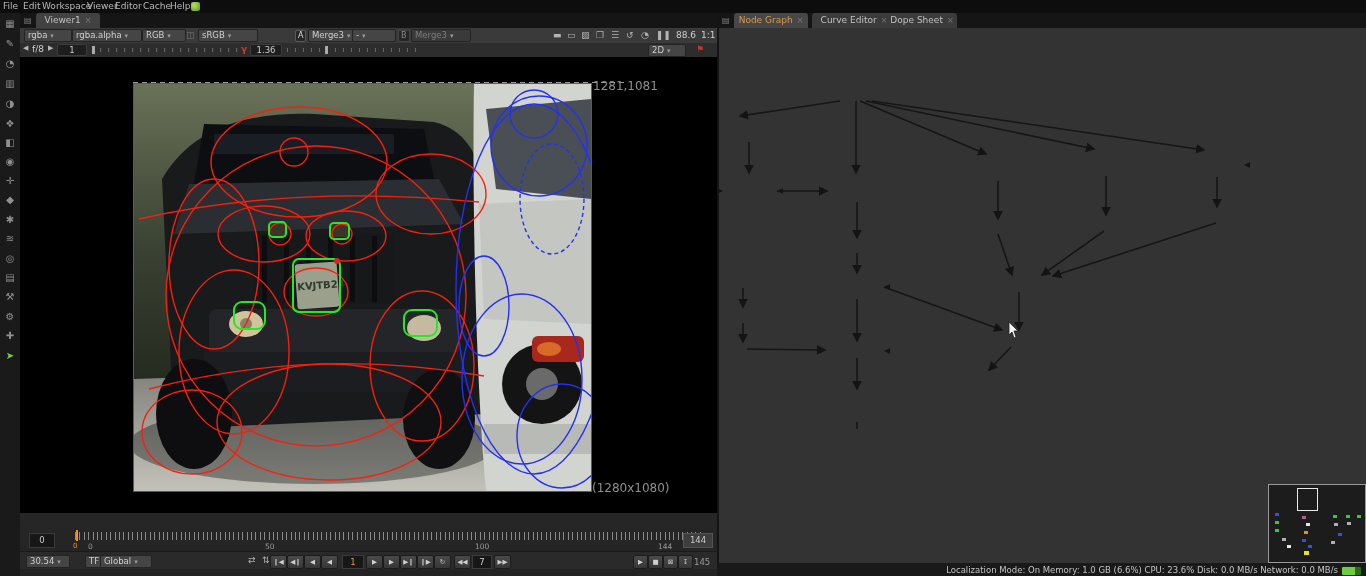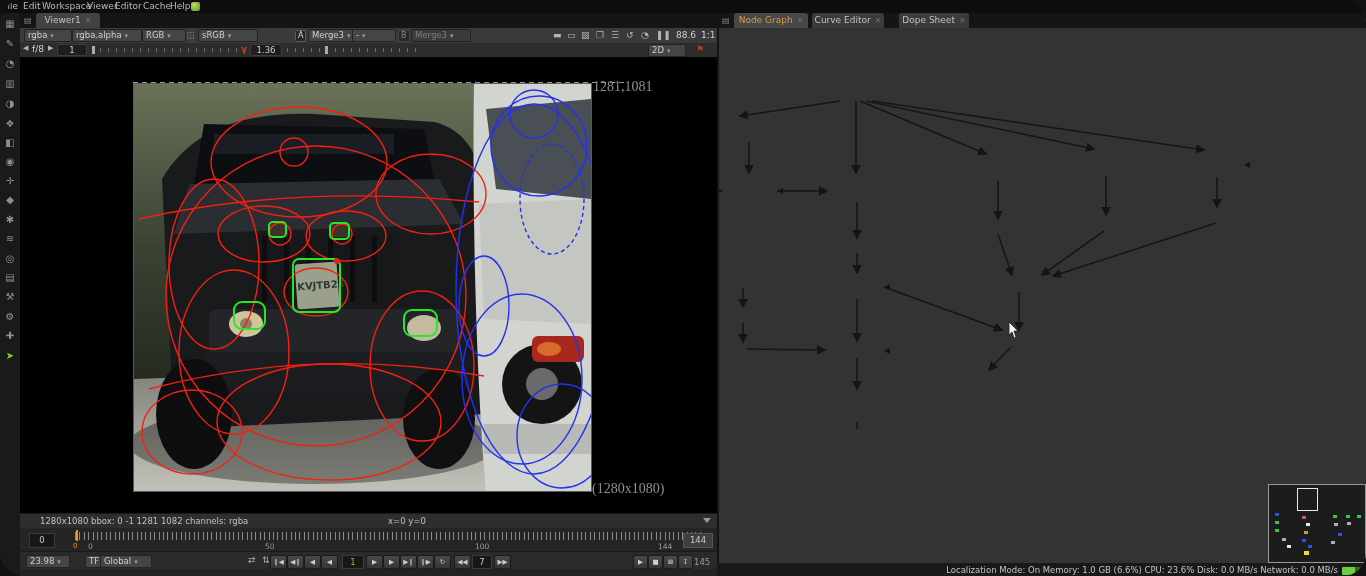--- a/index.html
+++ b/index.html
@@ -1,17 +1,17 @@
 <!DOCTYPE html>
 <html><head>
 <meta charset="utf-8">
 <style>
   html,body{margin:0;padding:0;background:#111;}
   #app{position:relative;width:1366px;height:576px;background:#1b1b1b;overflow:hidden;
-       font-family:"DejaVu Sans","Liberation Sans",sans-serif;font-size:9px;color:#c8c8c8;border-radius:23px;}
+       font-family:"DejaVu Sans","Liberation Sans",sans-serif;font-size:9px;color:#c8c8c8;}
   .abs{position:absolute;}
   
   .menubar{position:absolute;left:0;top:0;width:1366px;height:13px;background:#0d0d0d;}
   .menuitem{position:absolute;top:1px;font-size:9px;color:#b8b8b8;}
   .appicon{position:absolute;top:2px;width:9px;height:9px;border-radius:2px;background:radial-gradient(circle at 35% 35%,#b8e060,#5f9420);}
   
   .lefttools{position:absolute;left:0;top:13px;width:20px;height:563px;background:#1a1a1a;border-right:1px solid #101010;}
   .tool{position:absolute;left:1px;width:18px;height:16px;text-align:center;font-size:10px;line-height:16px;color:#909090;}
   .tool.green{color:#7bd22a;}
   
@@ -28,21 +28,21 @@
   .dd.dim{color:#7e7e7e;background:#3a3a3a;}
   .abox{position:absolute;height:10px;background:#262626;border:1px solid #5a5a5a;border-radius:2px;font-size:8px;line-height:10px;padding:0 2px;color:#ddd;}
   .vicon{position:absolute;font-size:9px;color:#b5b5b5;}
   .numfield{position:absolute;background:#1e1e1e;border:1px solid #3d3d3d;border-radius:2px;color:#ccc;font-size:8.5px;text-align:center;}
   .slider{position:absolute;height:4px;background-image:repeating-linear-gradient(90deg,#6a6a6a 0 1px,transparent 1px 8px);}
   .slider .knob{position:absolute;left:0;top:-2px;width:3px;height:8px;background:#aaa;}
   .canvas{position:absolute;left:20px;top:57px;width:697px;height:456px;background:#000;}
   .vimage{position:absolute;left:113px;top:26px;width:457px;height:407px;border:1px solid #5a5a5a;}
   .dashline{position:absolute;left:113px;top:25px;width:492px;height:1px;
             background-image:repeating-linear-gradient(90deg,#9a9a9a 0 5px,transparent 5px 9px);}
-  .imglabel{position:absolute;font-size:14px;color:#8f8f8f;white-space:nowrap;font-family:Liberation Serif, serif;}
+  .imglabel{position:absolute;font-size:12px;color:#8f8f8f;white-space:nowrap;}
   .statusrow{position:absolute;left:20px;top:513px;width:697px;height:15px;background:#2e2e2e;border-top:1px solid #1c1c1c;font-size:8.5px;line-height:15px;color:#c2c2c2;}
   
   .ruler{position:absolute;left:20px;top:528px;width:697px;height:23px;background:#252525;}
   .framebox{position:absolute;background:#171717;border:1px solid #3a3a3a;color:#c9c9c9;font-size:8.5px;text-align:center;}
   .ticks{position:absolute;left:55px;top:4px;width:628px;height:8px;
          background-image:repeating-linear-gradient(90deg,#8a8a8a 0 1px,transparent 1px 4.4px);}
   .ticknum{position:absolute;top:14px;font-size:7.5px;color:#9a9a9a;}
   .playhead{position:absolute;left:56px;top:2px;width:2px;height:11px;background:#f09030;}
   .phnum{position:absolute;left:53px;top:14px;font-size:7px;color:#f09030;}
   .transport{position:absolute;left:20px;top:551px;width:697px;height:18px;background:#2a2a2a;border-top:1px solid #1a1a1a;}
@@ -236,40 +236,35 @@
           <rect x="135" y="138" width="17" height="15" rx="4"></rect>
           <rect x="196" y="139" width="19" height="16" rx="4"></rect>
         </g>
         <circle cx="203" cy="177" r="3" fill="#e02020"></circle>
       </svg>
     </div>
     <span class="imglabel" style="left:573px;top:22px">1281,1081</span>
     <span class="imglabel" style="left:572px;top:424px">(1280x1080)</span>
   </div>
 
-  <div class="statusrow">
-    <span style="position:absolute;left:20px">1280x1080  bbox: 0 -1 1281 1082 channels: rgba</span>
-    <span style="position:absolute;left:368px">x=0 y=0</span>
-    <span style="position:absolute;right:6px;top:4px;width:0;height:0;border-left:4px solid transparent;border-right:4px solid transparent;border-top:5px solid #999"></span>
-  </div>
 
   <div class="ruler">
     <div class="framebox" style="left:9px;top:5px;width:24px;height:13px;line-height:13px">0</div>
     <div class="ticks"></div>
     <div class="playhead"></div>
     <span class="phnum">0</span>
     <span class="ticknum" style="left:68px">0</span>
     <span class="ticknum" style="left:245px">50</span>
     <span class="ticknum" style="left:455px">100</span>
     <span class="ticknum" style="left:638px">144</span>
     <div class="framebox" style="left:663px;top:5px;width:28px;height:13px;line-height:13px;background:#3e3e3e;border-color:#555">144</div>
   </div>
 
   <div class="transport">
-    <div class="dd" style="left:6px;top:3px;width:36px"><span>23.98</span><span class="caret">▾</span></div>
+    <div class="dd" style="left:6px;top:3px;width:36px"><span>30.54</span><span class="caret">▾</span></div>
     <div class="dd" style="left:65px;top:3px;width:22px"><span>TF</span><span class="caret">▾</span></div>
     <div class="dd" style="left:80px;top:3px;width:44px"><span>Global</span><span class="caret">▾</span></div>
     <span class="ticon" style="left:228px">⇄</span>
     <span class="ticon" style="left:242px">⇅</span>
     <div class="tbtn" style="left:250px">❙◀</div>
     <div class="tbtn" style="left:267px">◀❙</div>
     <div class="tbtn" style="left:284px">◀</div>
     <div class="tbtn" style="left:301px">◀</div>
     <div class="framebox" style="left:322px;top:3px;width:20px;height:12px;line-height:12px;color:#e09a2e">1</div>
     <div class="tbtn" style="left:346px">▶</div>
@@ -289,24 +284,24 @@
   <div class="abs" style="left:20px;top:569px;width:697px;height:7px;background:#232323"></div>
 
   <div class="splitter"></div>
 
   <div class="ngpanel"></div>
   <div class="tabbar" style="left:719px;top:13px;width:647px;height:15px">
     <span class="paneicon" style="left:3px;top:3px">▤</span>
     <div class="tab" style="left:15px;width:74px;background:#474747;color:#d89b4a">
       <span>Node Graph</span><span class="x">×</span>
     </div>
-    <div class="tab" style="left:93px;width:72px;background:#3b3b3b">
+    <div class="tab" style="left:93px;width:84px;background:#3b3b3b">
       <span>Curve Editor</span><span class="x">×</span>
     </div>
-    <div class="tab" style="left:180px;width:70px;background:#3b3b3b">
+    <div class="tab" style="left:168px;width:70px;background:#3b3b3b">
       <span>Dope Sheet</span><span class="x">×</span>
     </div>
   </div>
 
   <div class="ngcanvas">
     <svg width="647" height="548" viewBox="719 28 647 548" style="position:absolute;left:0;top:0">
       <defs>
         <marker id="ah" markerWidth="7" markerHeight="7" refX="5" refY="3" orient="auto">
           <path d="M0,0 L6,3 L0,6 Z" fill="#141414"></path>
         </marker>

